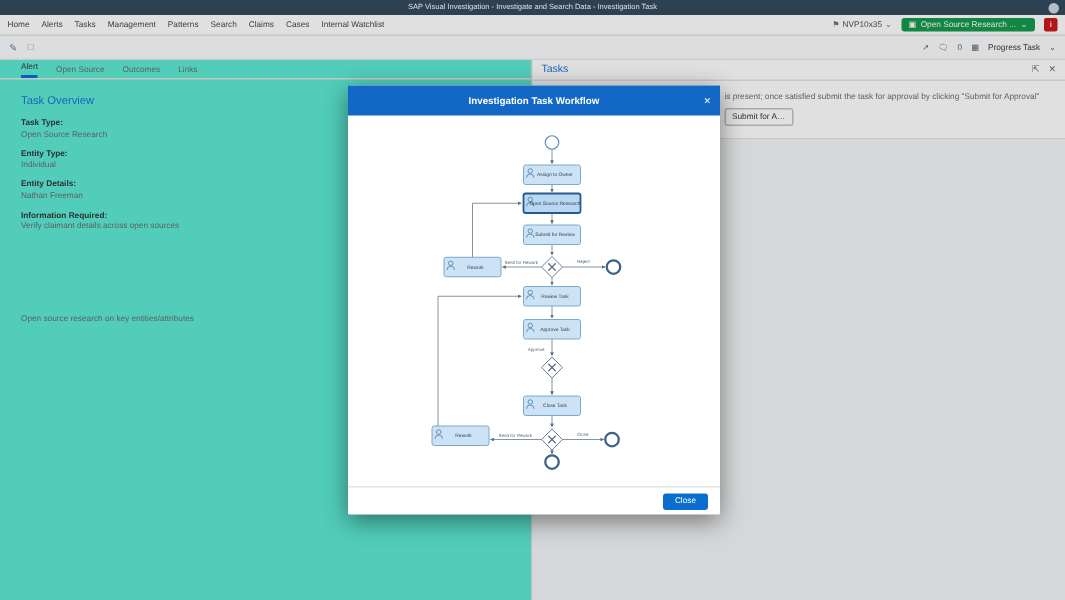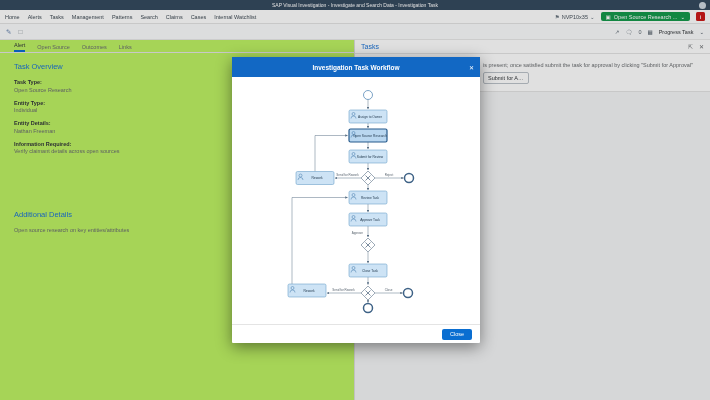--- a/index.html
+++ b/index.html
@@ -20,21 +20,21 @@
   .greenbtn .icon{color:#fff}
   .redbadge{width:9px;height:9px;background:#cc1a1a;border-radius:1.5px;display:flex;align-items:center;justify-content:center;color:#fff;font-size:5px;font-weight:bold}
 
   
   .toolbar{position:absolute;top:24px;left:0;right:0;height:16px;background:#fbfcfd;border-bottom:1px solid #e9e9e9;display:flex;align-items:center;padding:0 6px;font-size:6.5px;color:#5a79a8;gap:7px;z-index:5}
   .tb-right{margin-left:auto;display:flex;align-items:center;gap:6px;font-size:5.5px;color:#5a6570}
   .tb-right .lbl{color:#32363a}
 
   
   .content{position:absolute;top:40px;left:0;right:0;bottom:0;display:flex}
-  .leftpanel{width:355px;background:#bef264;border-right:1px solid #dcdcdc;display:flex;flex-direction:column}
+  .leftpanel{width:355px;background:#5eead4;border-right:1px solid #dcdcdc;display:flex;flex-direction:column}
   .tabstrip{height:13px;border-bottom:1px solid #e4e4e4;display:flex;align-items:flex-end;gap:12px;padding:0 14px;font-size:5.5px;color:#6a6d70}
   .tab{padding-bottom:2px;white-space:nowrap}
   .tab.active{color:#32363a;border-bottom:2px solid #0a6ed1}
   .lp-body{padding:9px 14px;flex:1;overflow:hidden}
   .sec-title{color:#1b73d6;font-size:7.5px;font-weight:normal;margin-bottom:8px}
   .fieldgrp{margin-bottom:7px}
   .f-label{font-size:5.5px;font-weight:bold;color:#32363a;margin-bottom:1.5px}
   .f-value{font-size:5.5px;color:#6a6d70}
   .sec2{margin-top:56px}
   .sec2-text{font-size:5.5px;color:#6a6d70}
@@ -137,21 +137,20 @@
       <div class="fieldgrp">
         <div class="f-label">Entity Details:</div>
         <div class="f-value">Nathan Freeman</div>
       </div>
       <div class="fieldgrp">
         <div class="f-label">Information Required:</div>
         <div class="f-value">Verify claimant details across open sources</div>
       </div>
 
       <div class="sec2">
-        <div class="sec-title">Additional Details</div>
         <div class="sec2-text">Open source research on key entities/attributes</div>
       </div>
     </div>
   </div>
 
   <div class="rightpanel">
     <div class="rp-header">
       <span class="rp-title">Tasks</span>
       <span class="rp-icons">
         <span>⇱</span>

